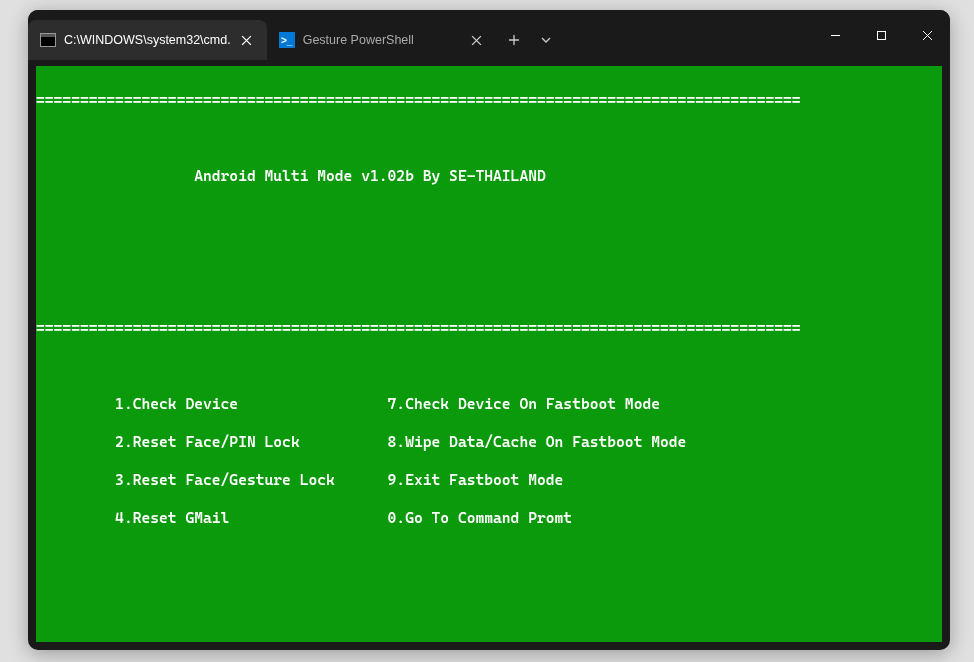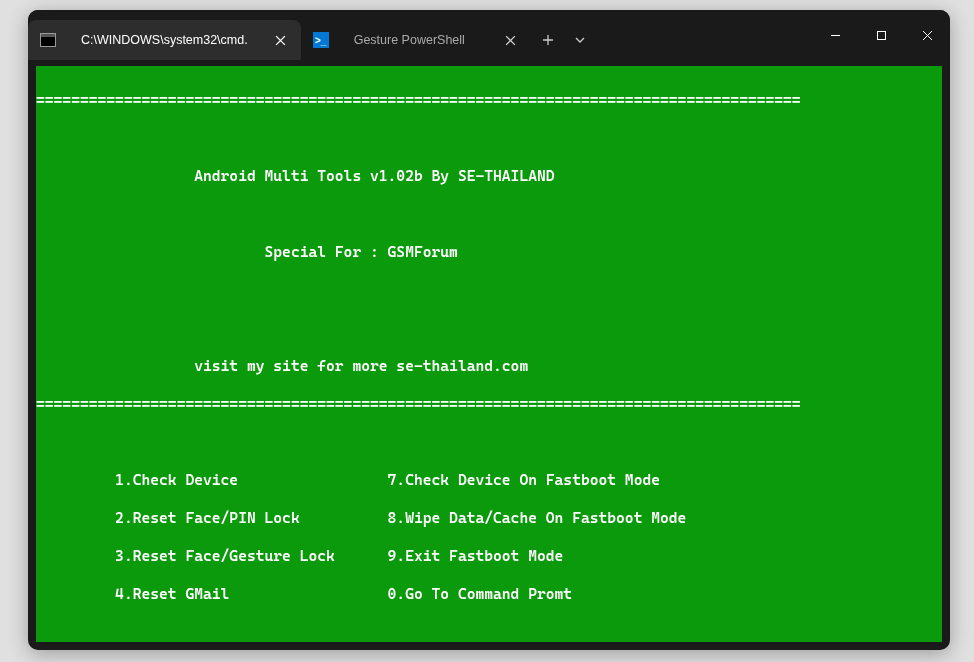--- a/index.html
+++ b/index.html
@@ -36,21 +36,20 @@
     height: 40px;
     margin-top: 10px;
     display: flex;
     align-items: center;
     padding: 0 12px;
     color: #ccc;
     font-size: 12.5px;
     min-width: 230px;
     position: relative;
     cursor: pointer;
-    gap: 17px;
   }
   .tab.active {
     background: #2d2d2d;
     border-radius: 8px 8px 0 0;
     color: #fff;
   }
   .tab.inactive {
     color: #aaa;
   }
   .tab-icon {
@@ -212,26 +211,24 @@
         <svg width="11" height="11" viewBox="0 0 11 11">
             <path d="M1 1 L10 10 M10 1 L1 10" stroke="#fff" stroke-width="1"></path>
           </svg>
       </div>
     </div>
   </div>
 
   <div class="terminal">
 <div class="terminal-line">=======================================================================================</div>
 <div class="terminal-line"> </div>
-<div class="terminal-line">                  Android Multi Tools v1.02b By SE-THAILAND</div>
-<div class="terminal-line"> </div>
-<div class="terminal-line">                          Special For : GSMForum</div>
-<div class="terminal-line"> </div>
-<div class="terminal-line"> </div>
-<div class="terminal-line">                  visit my site for more se-thailand.com</div>
+<div class="terminal-line">                  Android Multi Mode v1.02b By SE-THAILAND</div>
+<div class="terminal-line"> </div>
+<div class="terminal-line"> </div>
+<div class="terminal-line"> </div>
 <div class="terminal-line">=======================================================================================</div>
 <div class="terminal-line"> </div>
 <div id="menu-lines"><div class="terminal-line">         1.Check Device                 7.Check Device On Fastboot Mode</div><div class="terminal-line"> </div><div class="terminal-line">         2.Reset Face/PIN Lock          8.Wipe Data/Cache On Fastboot Mode</div><div class="terminal-line"> </div><div class="terminal-line">         3.Reset Face/Gesture Lock      9.Exit Fastboot Mode</div><div class="terminal-line"> </div><div class="terminal-line">         4.Reset GMail                  0.Go To Command Promt</div></div>
 
 
 
   </div>
 </div>
 
 </body></html>

